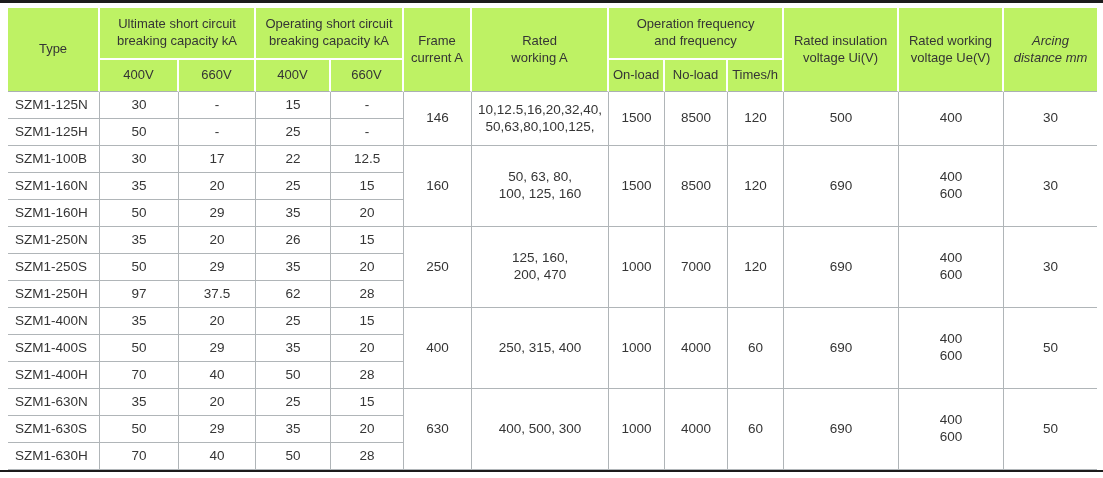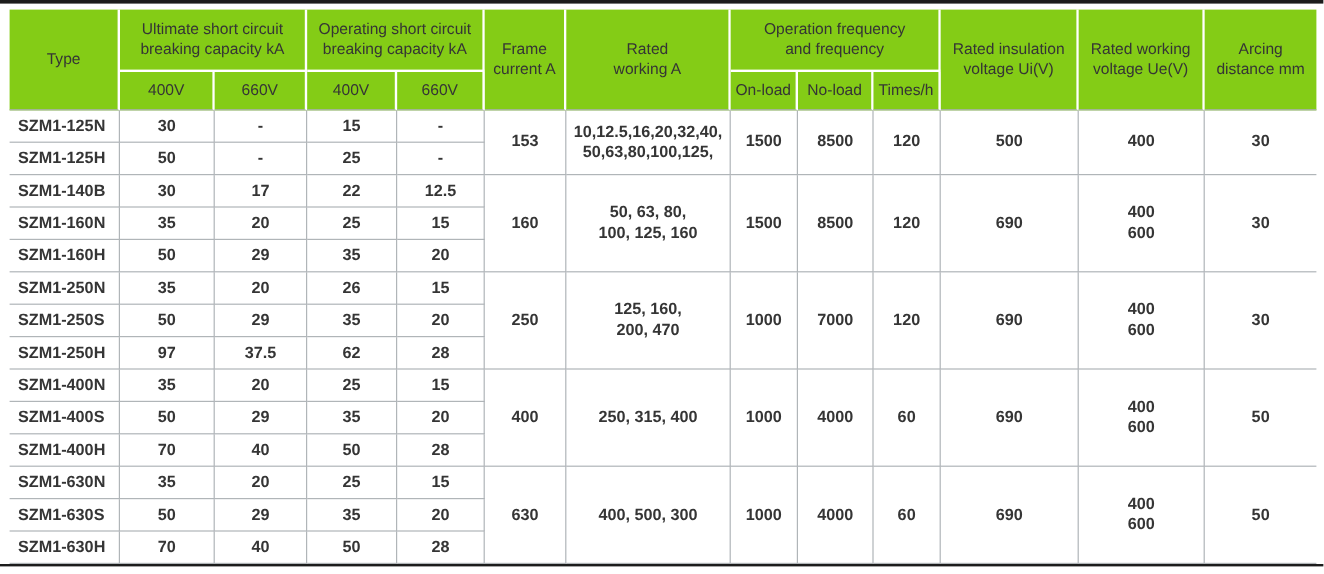--- a/index.html
+++ b/index.html
@@ -19,40 +19,40 @@
   th, td {
     font-family: "Liberation Sans", "DejaVu Sans", sans-serif;
     color: #353535;
     vertical-align: middle;
     text-align: center;
     white-space: pre-line;
     padding: 1px 2px;
     overflow: hidden;
   }
   th {
-    background: #84cc16;
+    background: #bef264;
     font-weight: normal;
     font-size: 13px;
     line-height: 1.28;
     border-right: 2px solid #ffffff;
     border-bottom: 1px solid #aab0b3;
   }
   th.gh { border-bottom: 2px solid #ffffff; }   
-  th.cl { border-right: none; }                 
+  th.cl { border-right: none; font-style: italic; }                 
   td {
     font-size: 13.5px;
     line-height: 1.25;
     border-right: 1px solid #b0b5b8;
     border-bottom: 1px solid #b0b5b8;
   }
   td.t { text-align: left; padding-left: 7px; }
   td.cl { border-right: none; }
   thead tr.h1 { height: 52px; }
   thead tr.h2 { height: 32px; }
-  tbody tr { height: 27px; font-weight: bold; }
+  tbody tr { height: 27px; }
 </style>
 </head>
 <body>
 
 <div class="sheet">
   <table class="spec">
     <colgroup>
       <col style="width:92px">
         <col style="width:79px">
         <col style="width:77px">
@@ -98,40 +98,40 @@
       </tr>
     </thead>
     <tbody>
 
       <tr>
         <td class="t">SZM1-125N</td>
         <td>30</td>
         <td>-</td>
         <td>15</td>
         <td>-</td>
-        <td rowspan="2">153</td>
+        <td rowspan="2">146</td>
         <td rowspan="2">10,12.5,16,20,32,40,
 50,63,80,100,125,</td>
         <td rowspan="2">1500</td>
         <td rowspan="2">8500</td>
         <td rowspan="2">120</td>
         <td rowspan="2">500</td>
         <td rowspan="2">400</td>
         <td rowspan="2" class="cl">30</td>
       </tr>
       <tr>
         <td class="t">SZM1-125H</td>
         <td>50</td>
         <td>-</td>
         <td>25</td>
         <td>-</td>
       </tr>
 
       <tr>
-        <td class="t">SZM1-140B</td>
+        <td class="t">SZM1-100B</td>
         <td>30</td>
         <td>17</td>
         <td>22</td>
         <td>12.5</td>
         <td rowspan="3">160</td>
         <td rowspan="3">50, 63, 80,
 100, 125, 160</td>
         <td rowspan="3">1500</td>
         <td rowspan="3">8500</td>
         <td rowspan="3">120</td>

